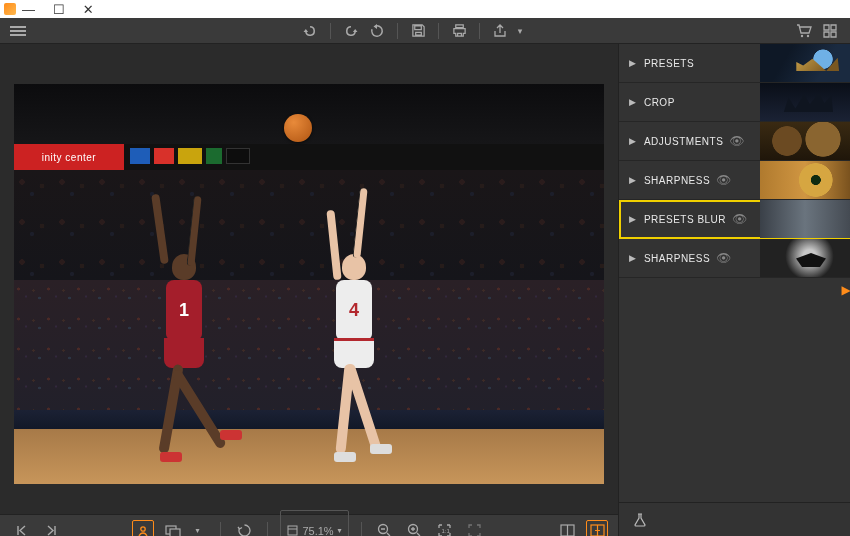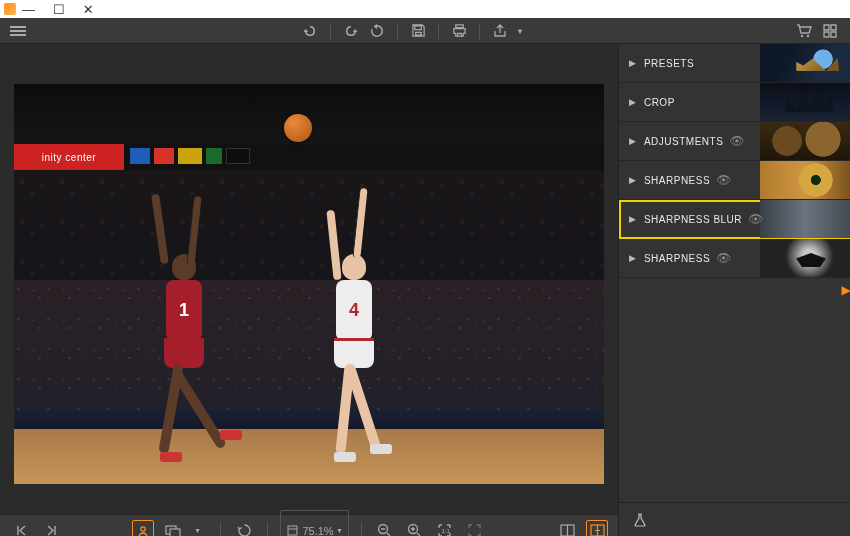--- a/index.html
+++ b/index.html
@@ -329,21 +329,21 @@
         <div class="thumb t-adjust"></div>
       </div>
       <div class="panel-item">
         <span class="caret">▶</span>
         <span class="label">SHARPNESS</span>
         <span class="eye">👁</span>
         <div class="thumb t-sharp"></div>
       </div>
       <div class="panel-item highlight">
         <span class="caret">▶</span>
-        <span class="label">SHARPNESS BLUR</span>
+        <span class="label">PRESETS BLUR</span>
         <span class="eye">👁</span>
         <div class="thumb t-blur"></div>
       </div>
       <div class="panel-item">
         <span class="caret">▶</span>
         <span class="label">SHARPNESS</span>
         <span class="eye">👁</span>
         <div class="thumb t-vig"></div>
       </div>
     </div>

